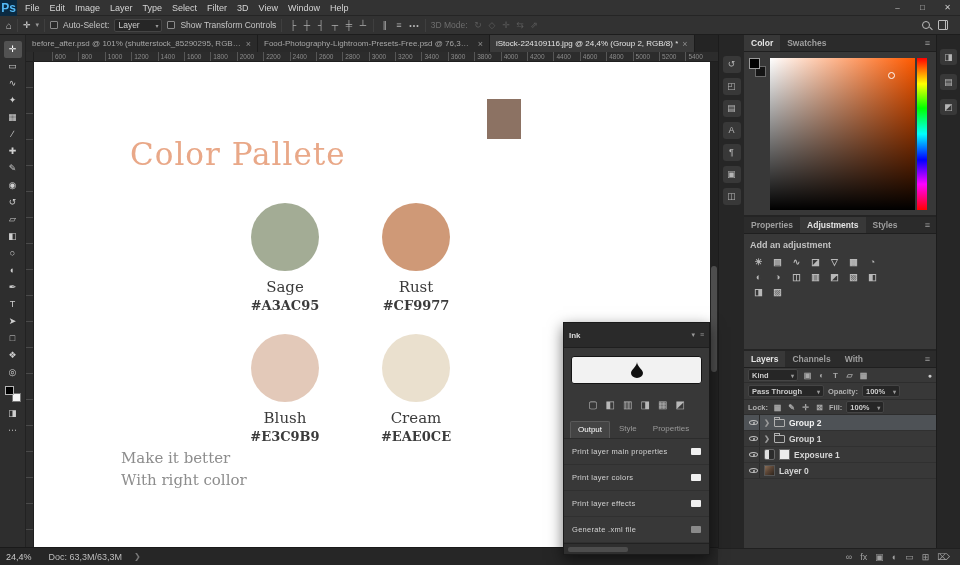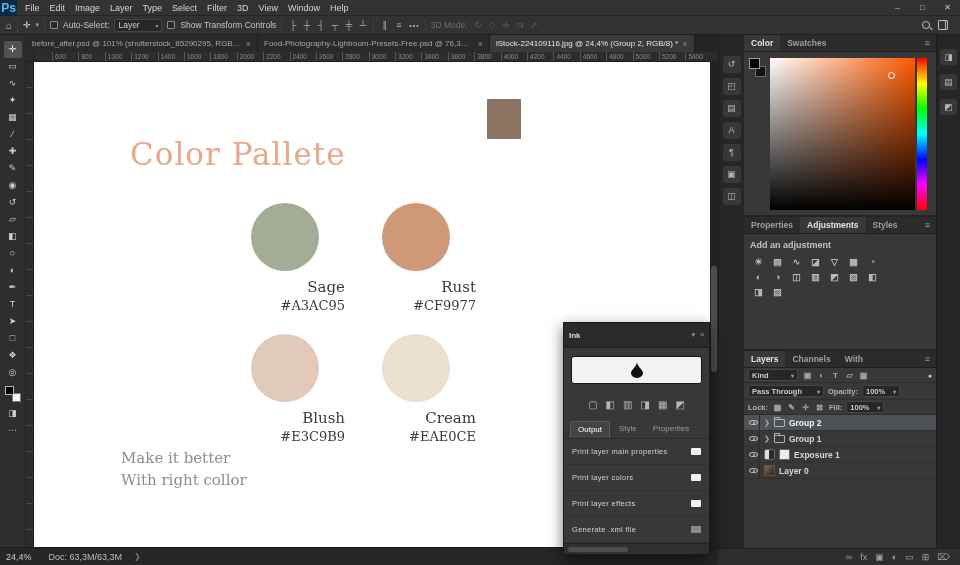--- a/index.html
+++ b/index.html
@@ -56,24 +56,24 @@
   .tick { flex:0 0 26.4px; border-left:1px solid #565656; color:#8b8b8b; font-size:6.5px; line-height:10px; padding-left:2px; white-space:nowrap; }
   #canvas-wrap { position:relative; height:485px; background:#2a2a2a; overflow:hidden; }
   #vruler { position:absolute; left:0; top:0; width:8px; height:100%; background:#2c2c2c; border-right:1px solid #1f1f1f;
     background-image:repeating-linear-gradient(to bottom, transparent 0, transparent 25px, #4a4a4a 25px, #4a4a4a 26px); }
   #whitedoc { position:absolute; left:8px; top:0; width:676px; height:485px; background:#ffffff; }
   #vscroll { position:absolute; right:0; top:0; width:8px; height:100%; background:#222222; }
   .vthumb { position:absolute; left:1px; right:1px; top:42%; height:22%; background:#4d4d4d; border-radius:3px; }
   
   #corner-swatch { position:absolute; left:453px; top:37px; width:34px; height:40px; }
   #canvas-title { position:absolute; left:96px; top:74px; font-family:"DejaVu Serif", serif; font-weight:normal; font-size:31px; letter-spacing:1px; }
-  .swatch { position:absolute; width:120px; text-align:right; font-family:"DejaVu Serif", serif; }
+  .swatch { position:absolute; width:120px; text-align:center; font-family:"DejaVu Serif", serif; }
   .swatch-circle { width:68px; height:68px; border-radius:50%; margin:0 auto; }
   .swatch-name { margin-top:7px; font-size:15px; color:#3b3b3b; }
-  .swatch-hex { margin-top:2px; font-size:13px; color:#3b3b3b; }
+  .swatch-hex { margin-top:2px; font-size:13px; color:#3b3b3b;font-weight:bold; }
   #tagline { position:absolute; left:87px; top:386px; font-family:"DejaVu Serif", serif; font-size:15px; color:#8d8d8d; line-height:1.45; }
   
   #collapsed-dock { position:absolute; left:718px; top:35px; width:26px; height:513px; background:#262626; border-left:1px solid #1c1c1c; display:flex; flex-direction:column; align-items:center; padding-top:21px; gap:5px; }
   .cd-icon { width:18px; height:17px; background:#383838; border-radius:3px; color:#b5b5b5; font-size:9px; line-height:17px; text-align:center; }
   
   #rightdock { position:absolute; left:744px; top:35px; width:192px; height:513px; background:#242424;font-weight:bold; }
   .panel { position:absolute; left:0; width:192px; background:#383838; overflow:hidden; }
   #p-color { top:0; height:180px; }
   #p-adj { top:182px; height:132px; }
   #p-layers { top:316px; height:197px; }

